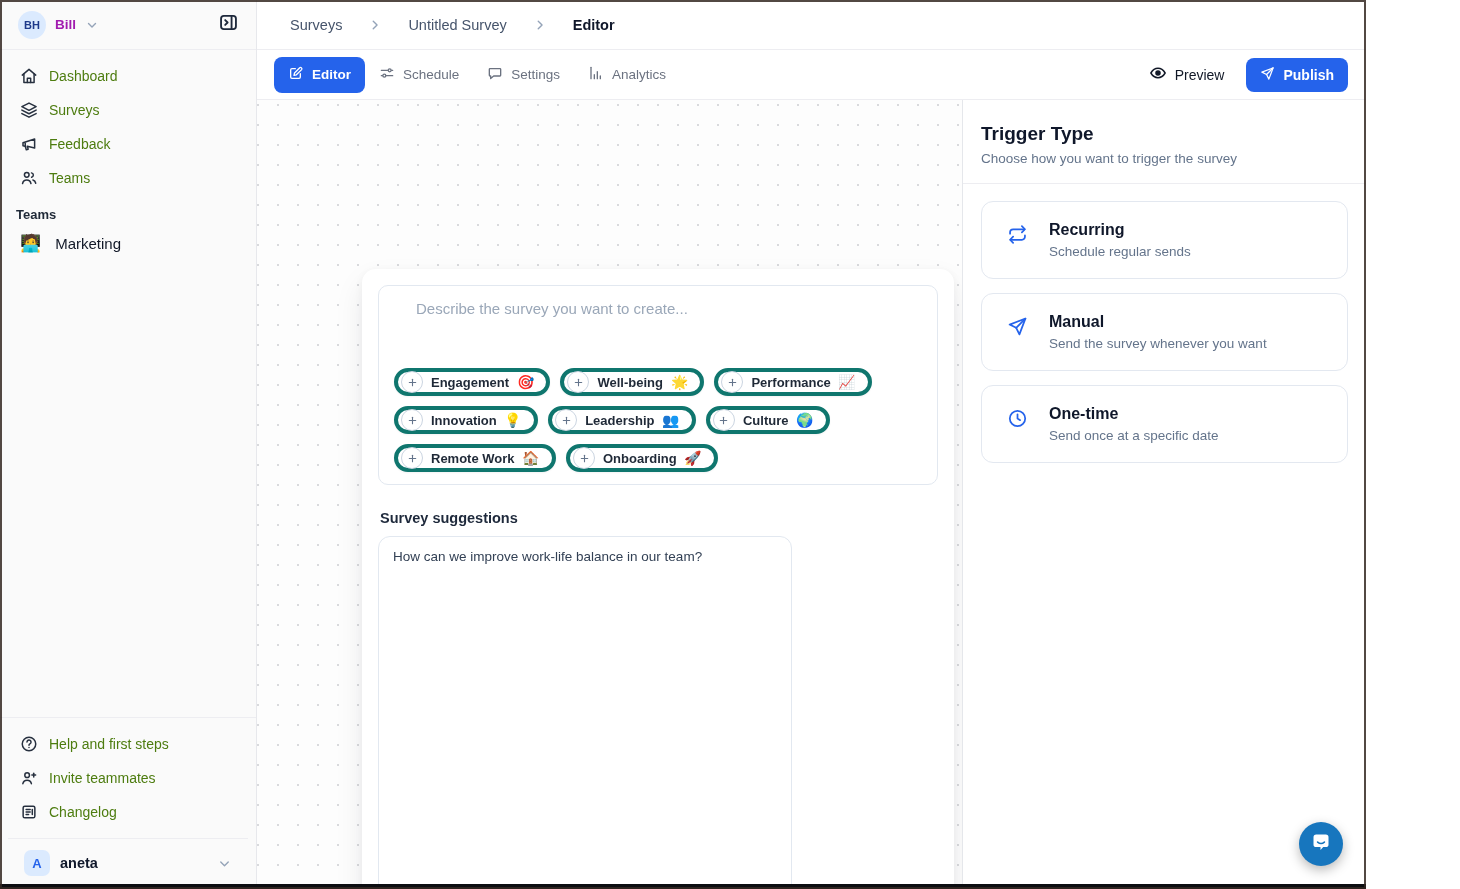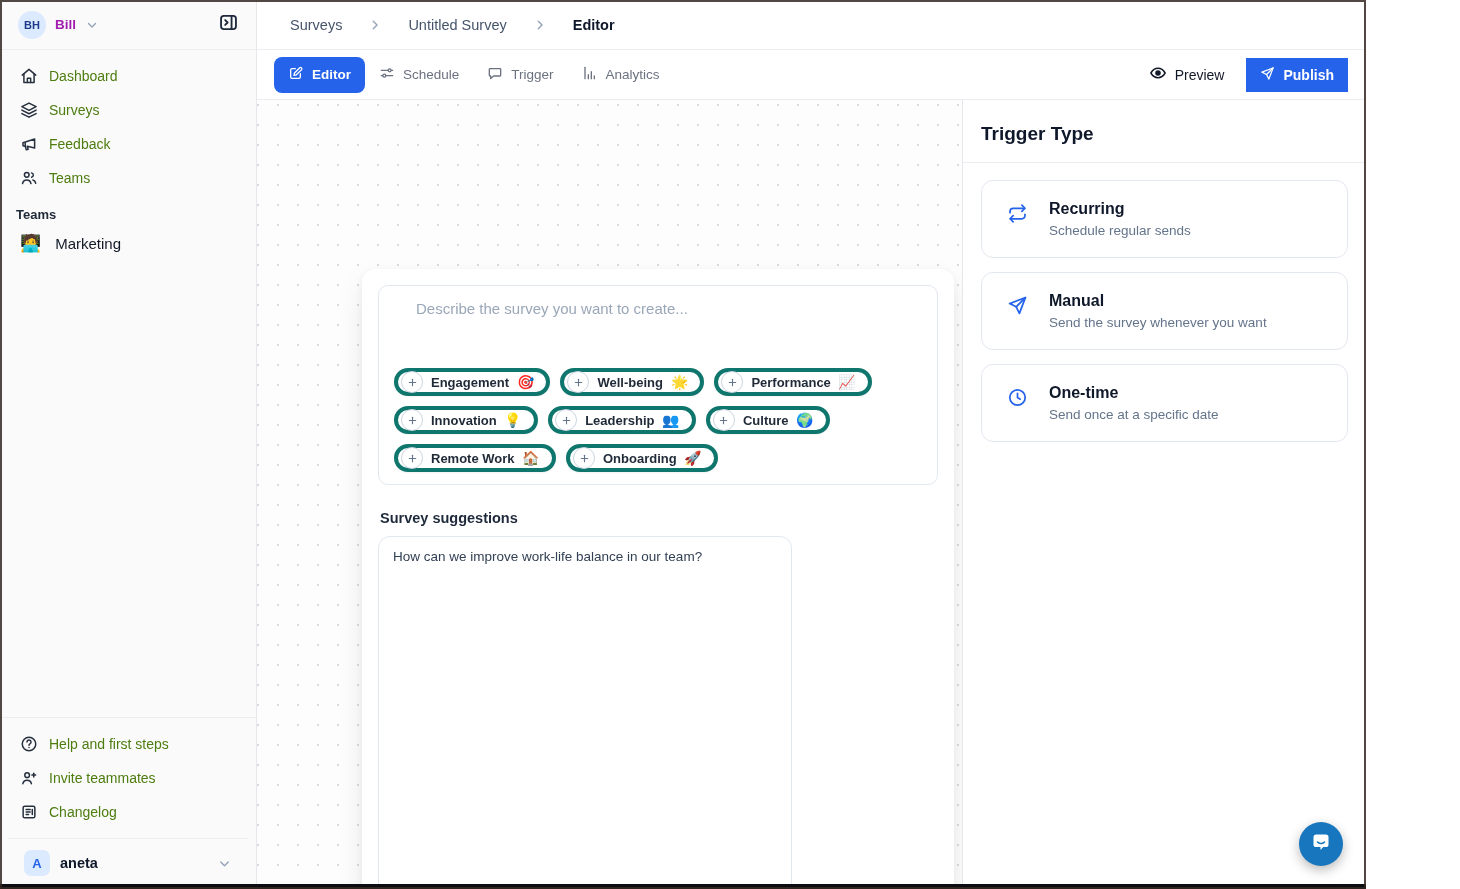--- a/index.html
+++ b/index.html
@@ -33,21 +33,21 @@
   .breadcrumb-bar { height:50px; flex:0 0 50px; background:#fff; border-bottom:1px solid #ededf1; display:flex; align-items:center; gap:26px; padding:0 33px; font-size:14.5px; }
   .crumb { color:#46546b; cursor:pointer; }
   .crumb.current { color:#0f172a; font-weight:600; cursor:default; }
   .crumb-sep { color:#94a3b8; display:flex; }
 
   .toolbar { height:50px; flex:0 0 50px; background:#fff; border-bottom:1px solid #ededf1; display:flex; align-items:center; padding:0 18px 0 17px; }
   .tab { display:flex; align-items:center; gap:8px; height:36px; padding:0 14px; font-size:13.5px; color:#6b7280; border-radius:8px; cursor:pointer; }
   .tab.active { background:#2563eb; color:#fff; font-weight:600; }
   .toolbar-right { margin-left:auto; display:flex; align-items:center; gap:22px; }
   .preview-btn { display:flex; align-items:center; gap:8px; font-size:14px; font-weight:500; color:#111827; cursor:pointer; }
-  .publish-btn { display:flex; align-items:center; gap:8px; height:34px; padding:12px 14px; background:#2563eb; color:#fff; border:none; border-radius:0; font-size:14px; font-weight:600; font-family:inherit; cursor:pointer; }
+  .publish-btn { display:flex; align-items:center; gap:8px; height:34px; padding:12px 14px; background:#2563eb; color:#fff; border:none; border-radius:8px; font-size:14px; font-weight:600; font-family:inherit; cursor:pointer; }
 
   .content-row { flex:1; display:flex; min-height:0; position:relative; }
   .canvas { flex:1; position:relative; border-right:1px solid #e5e7eb; background-color:#fdfdfd;
     background-image: radial-gradient(circle, #d9dadd 1.1px, transparent 1.4px);
     background-size:20px 20px; background-position:11px 15px; overflow:hidden; }
 
   
   .composer-card { position:absolute; left:105px; top:169px; width:592px; background:#fff; border-radius:14px; padding:16px 16px 0;
     box-shadow: 0 14px 30px rgba(15,23,42,.08), 0 2px 8px rgba(15,23,42,.05); }
   .prompt-box { border:1px solid #e2e8f0; border-radius:10px; height:200px; padding:14px 15px 12px; display:flex; flex-direction:column; background:#fff; }
@@ -239,21 +239,21 @@
             </svg>
         </span>
         <span>Schedule</span>
       </div>
       <div class="tab">
         <span>
           <svg width="16" height="16" viewBox="0 0 24 24" fill="none" stroke="currentColor" stroke-width="2" stroke-linecap="round" stroke-linejoin="round">
               <path d="M4.5 5.5h15a1 1 0 0 1 1 1v9a1 1 0 0 1-1 1h-9.5l-4.5 3.8v-3.8h-1a1 1 0 0 1-1-1v-9a1 1 0 0 1 1-1z"></path>
             </svg>
         </span>
-        <span>Trigger</span>
+        <span>Settings</span>
       </div>
       <div class="tab">
         <span>
           <svg width="16" height="16" viewBox="0 0 24 24" fill="none" stroke="currentColor" stroke-width="2" stroke-linecap="round" stroke-linejoin="round">
               <path d="M4.5 3.5v17"></path>
               <path d="M9.5 20.5v-6"></path>
               <path d="M14 20.5V10"></path>
               <path d="M18.5 20.5v-4"></path>
             </svg>
         </span>
@@ -388,20 +388,21 @@
               </span>
             </div>
             <button class="generate-btn">Generate</button>
           </div>
         </div>
       </div>
 
       <div class="trigger-panel">
         <div class="panel-header">
           <div class="panel-title">Trigger Type</div>
+          <div class="panel-subtitle">Choose how you want to trigger the survey</div>
         </div>
         <div class="panel-body">
           <div class="trigger-card">
             <span class="trigger-ic">
               <svg width="21" height="21" viewBox="0 0 24 24" fill="none" stroke="currentColor" stroke-width="2" stroke-linecap="round" stroke-linejoin="round">
                   <path d="M17 2.5L20.5 6 17 9.5"></path>
                   <path d="M3.5 11V9.5A3.5 3.5 0 0 1 7 6h13"></path>
                   <path d="M7 21.5L3.5 18 7 14.5"></path>
                   <path d="M20.5 13v1.5A3.5 3.5 0 0 1 17 18H4"></path>
                 </svg>

